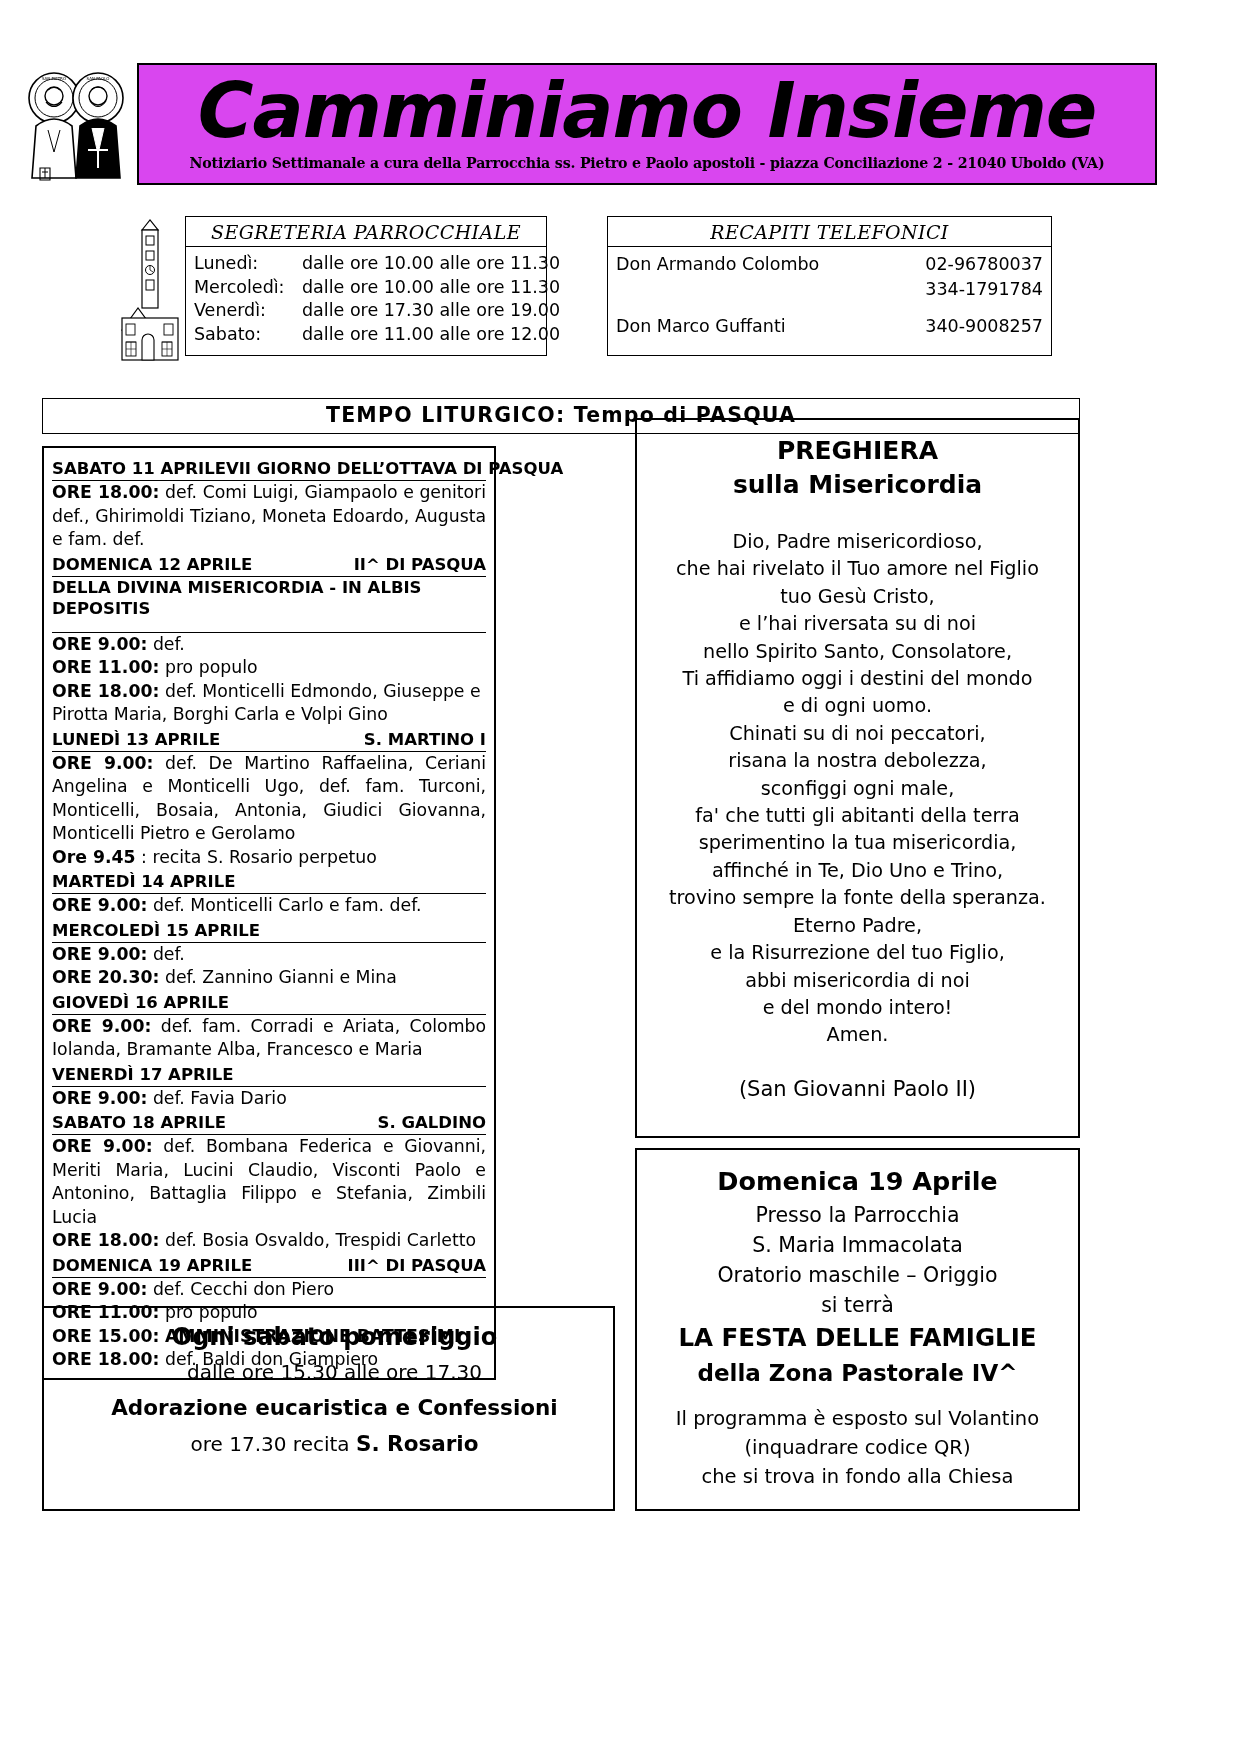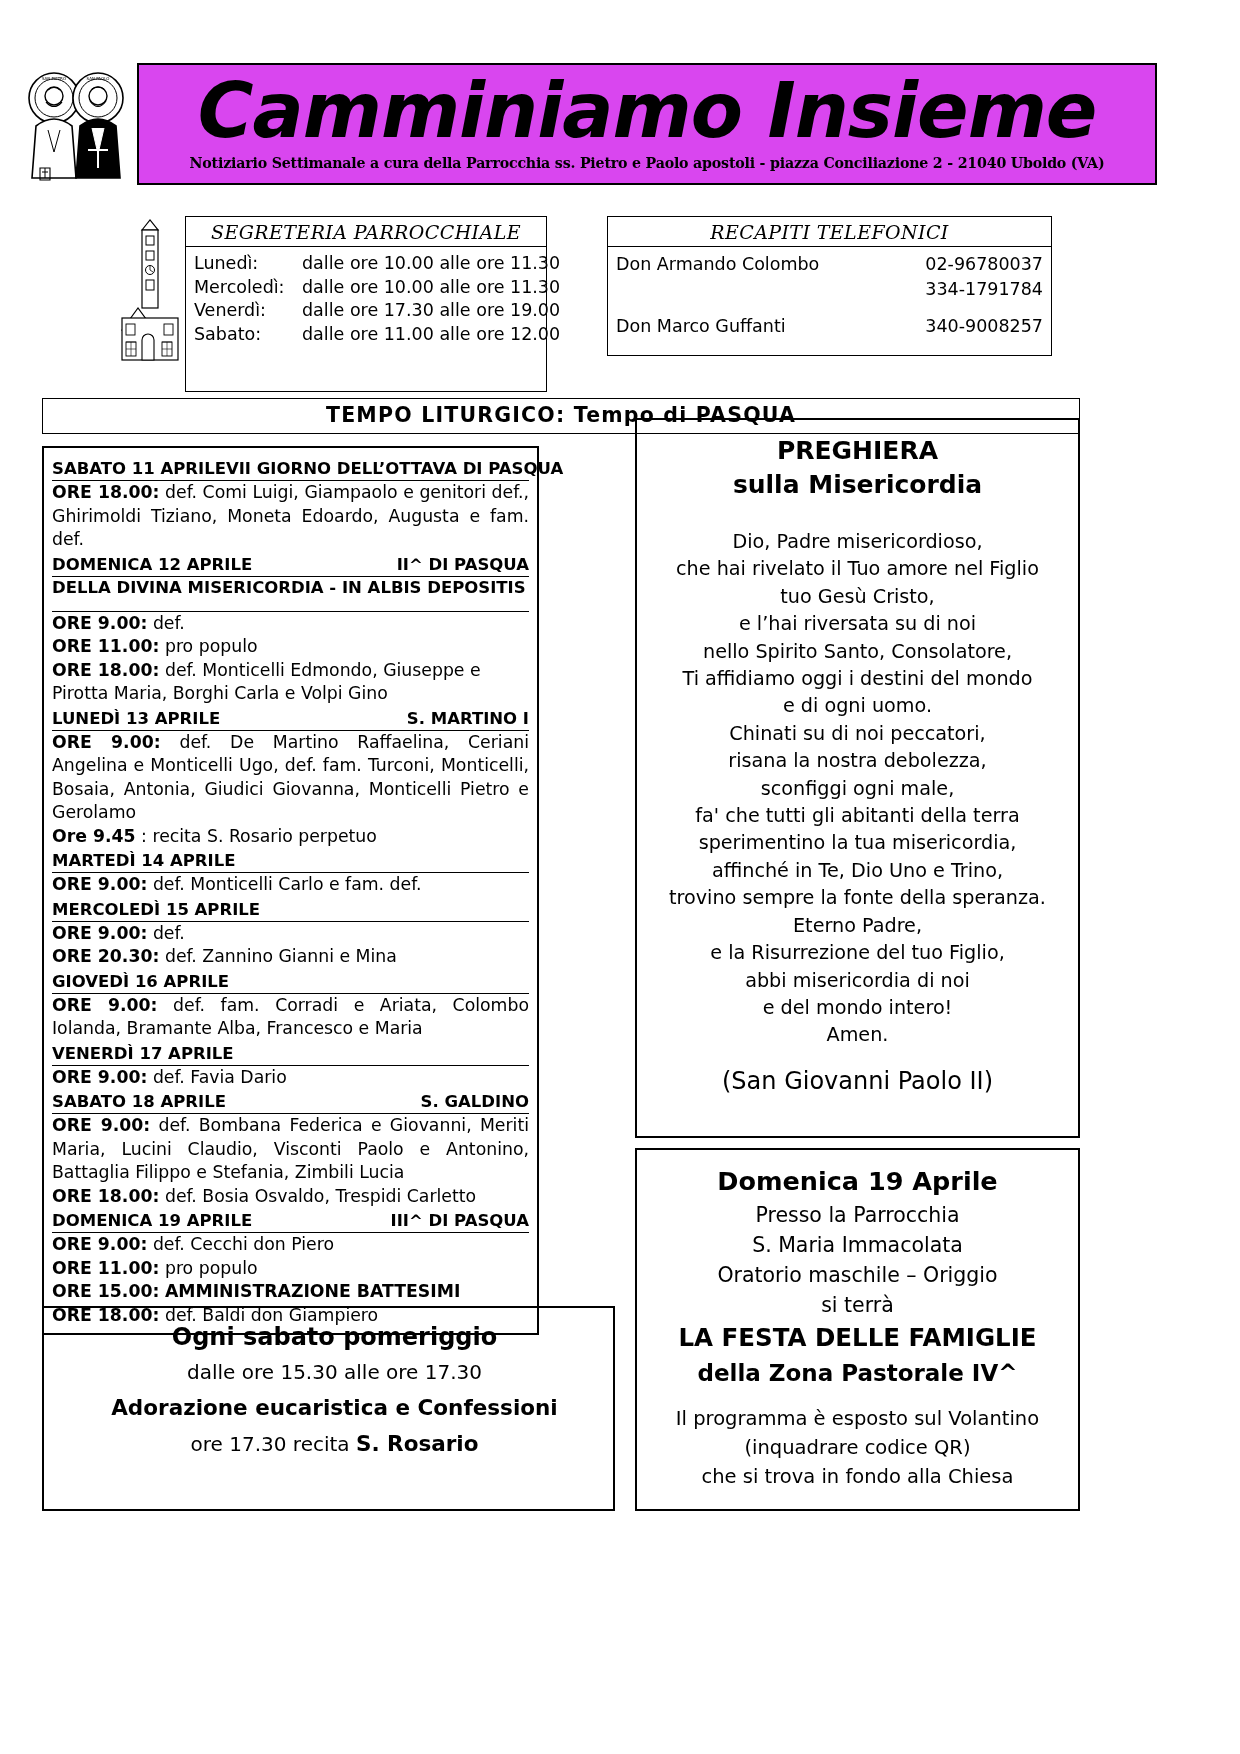--- a/index.html
+++ b/index.html
@@ -74,21 +74,21 @@
 
   
   .info-box {
     position: absolute;
     border: 1.5px solid #000;
     background: #fff;
     box-sizing: border-box;
   }
   .box-segreteria {
     left: 185px; top: 216px;
-    width: 362px; height: 176px;
+    width: 362px; height: 140px;
   }
   .box-recapiti {
     left: 607px; top: 216px;
     width: 445px; height: 140px;
   }
   .box-head {
     font-family: "DejaVu Serif", serif;
     font-style: italic;
     font-size: 19px;
     text-align: center;
@@ -123,21 +123,21 @@
     font-weight: bold;
     font-size: 20.5px;
     line-height: 33px;
     letter-spacing: 1.2px;
   }
 
   
   .col-left {
     position: absolute;
     left: 42px; top: 446px;
-    width: 497px;
+    width: 454px;
     border: 2px solid #000;
     box-sizing: border-box;
     padding: 8px 8px 6px 8px;
   }
   .sched-head {
     font-weight: bold;
     font-size: 16.5px;
     line-height: 21px;
     border-bottom: 1.6px solid #000;
     display: flex;
@@ -193,22 +193,22 @@
     font-weight: bold;
     font-size: 25px;
     line-height: 34px;
   }
   .pr-gap { height: 26px; }
   .pr-line {
     font-size: 19.2px;
     line-height: 27.4px;
   }
   .pr-attr {
-    font-size: 24px;
-    margin-top: 18px;
+    font-size: 21px;
+    margin-top: 28px;
   }
 
   .box-festa {
     position: absolute;
     left: 635px; top: 1148px;
     width: 445px; height: 363px;
     border: 2px solid #000;
     box-sizing: border-box;
     text-align: center;
     padding: 12px 10px 0 10px;

